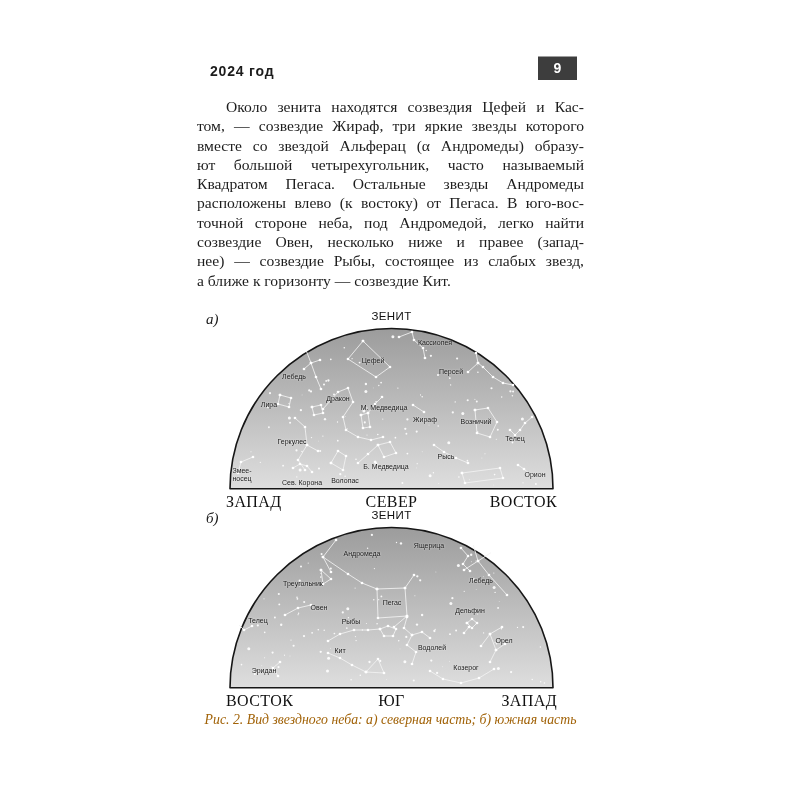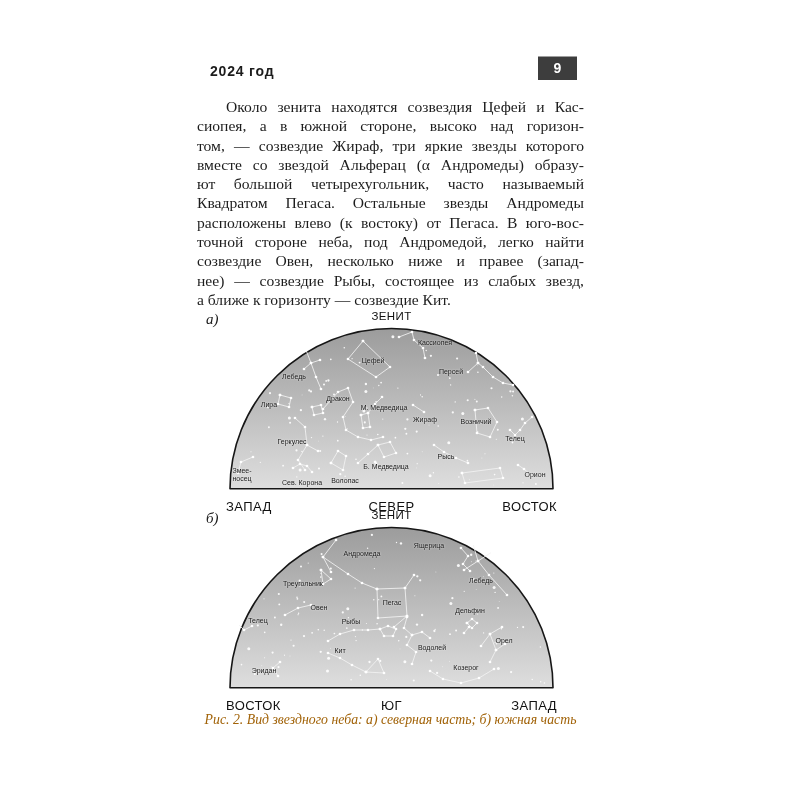--- a/index.html
+++ b/index.html
@@ -15,40 +15,39 @@
   .paragraph .line{text-align:justify;text-align-last:justify;}
   .paragraph .line.first{text-indent:29px;}
   .paragraph .line.last{text-align-last:left;}
   .chart{position:absolute;left:228px;width:327px;height:163px;}
   #chart-a{top:327px;}
   #chart-b{top:526px;}
   .chart svg{position:absolute;left:0;top:0;overflow:visible;}
   .zenith{position:absolute;top:-17px;left:0;right:0;text-align:center;
        font-family:"Liberation Sans",sans-serif;font-size:11.5px;letter-spacing:0.4px;color:#111;}
   .panel-letter{position:absolute;left:-22px;top:-16px;font-style:italic;font-size:15px;color:#1a1a1a;}
-  .horizon-label{position:absolute;top:172px;font-family:Liberation Sans, sans-serif;
-       font-size:13px;letter-spacing:0.4px;color:#111;white-space:nowrap;}
+  .horizon-label{position:absolute;top:166px;font-family:Liberation Serif, serif;
+       font-size:16px;letter-spacing:0.4px;color:#111;white-space:nowrap;}
   .horizon-label.hl-left{left:-2px;}
   .horizon-label.hl-center{left:50%;transform:translateX(-50%);}
   .horizon-label.hl-right{right:-2px;}
   .const-label{position:absolute;transform:translate(-50%,-50%);
        font-family:"Liberation Sans",sans-serif;font-size:7px;line-height:7.6px;color:#191919;
        white-space:pre;text-align:center;text-shadow:0 0 2px rgba(255,255,255,0.85);z-index:3;}
   .caption{position:absolute;left:197px;top:712px;width:387px;text-align:center;
        font-style:italic;font-size:13.8px;color:#a16207;}
 </style>
 </head>
 <body>
 
 <div class="edition">2024 год</div>
 <div class="badge">9</div>
 
 <div class="paragraph" id="paragraph">
     <div class="line first">Около зенита находятся созвездия Цефей и Кас-</div>
-    <div class="line">сиопея, а в южной стороне, высоко над горизон-</div>
     <div class="line">том, — созвездие Жираф, три яркие звезды которого</div>
     <div class="line">вместе со звездой Альферац (α Андромеды) образу-</div>
     <div class="line">ют большой четырехугольник, часто называемый</div>
     <div class="line">Квадратом Пегаса. Остальные звезды Андромеды</div>
     <div class="line">расположены влево (к востоку) от Пегаса. В юго-вос-</div>
     <div class="line">точной стороне неба, под Андромедой, легко найти</div>
     <div class="line">созвездие Овен, несколько ниже и правее (запад-</div>
     <div class="line">нее) — созвездие Рыбы, состоящее из слабых звезд,</div>
     <div class="line last">а ближе к горизонту — созвездие Кит.</div>
   </div>

